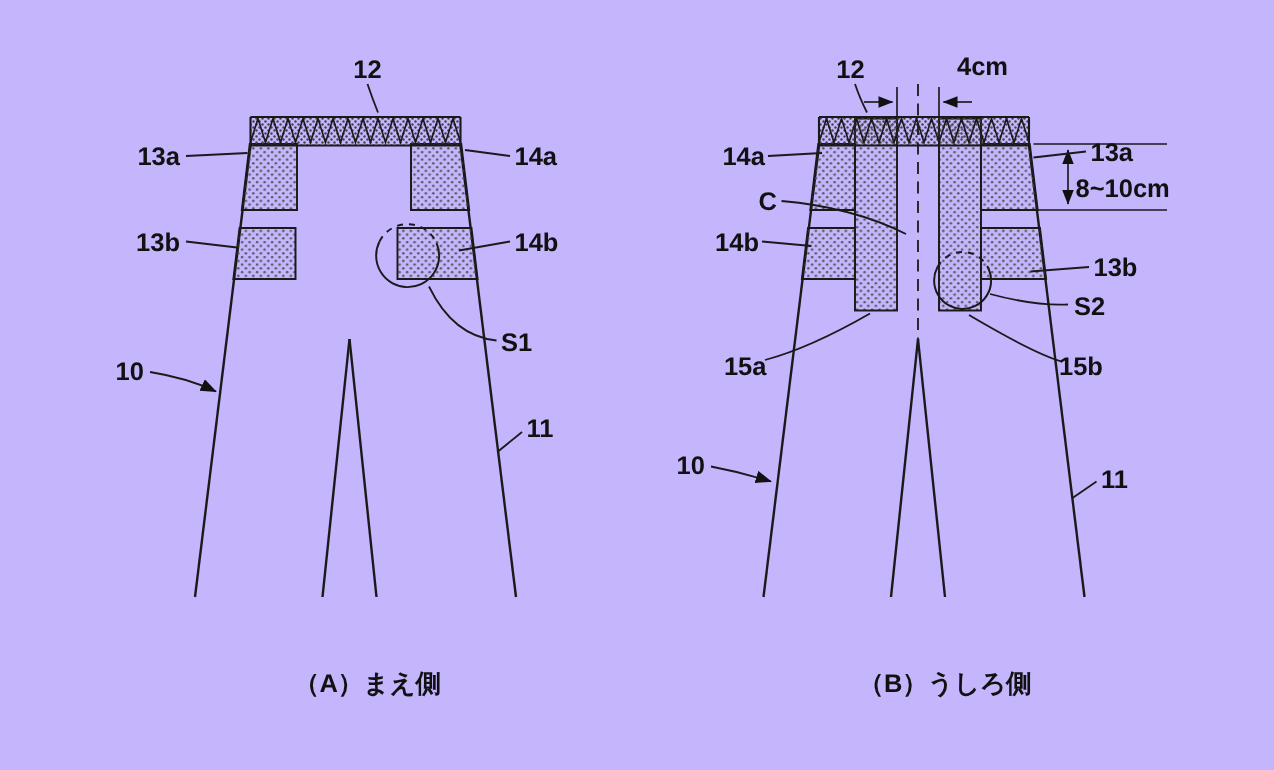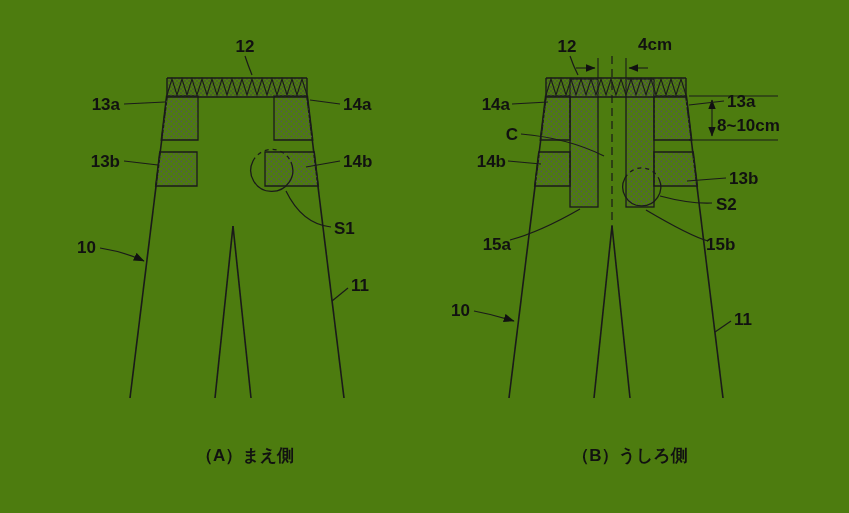--- a/index.html
+++ b/index.html
@@ -1,16 +1,16 @@
 <!DOCTYPE html>
 <html><head>
 <meta charset="utf-8">
 <style>
   html,body{margin:0;padding:0;background:#ffffff;}
-  .stage{position:relative;width:849px;height:513px;background:#4d7c0f;overflow:hidden;
+  .stage{position:relative;width:849px;height:513px;background:#c4b5fd;overflow:hidden;
          font-family:"Liberation Sans", sans-serif;}
   svg{display:block;}
   text{font-family:"Liberation Sans","DejaVu Sans",sans-serif;font-weight:600;
        font-size:17px;fill:#111;}
   text.caption{font-size:17px;font-weight:600;}
 </style>
 </head>
 <body>
 
 <div class="stage">

